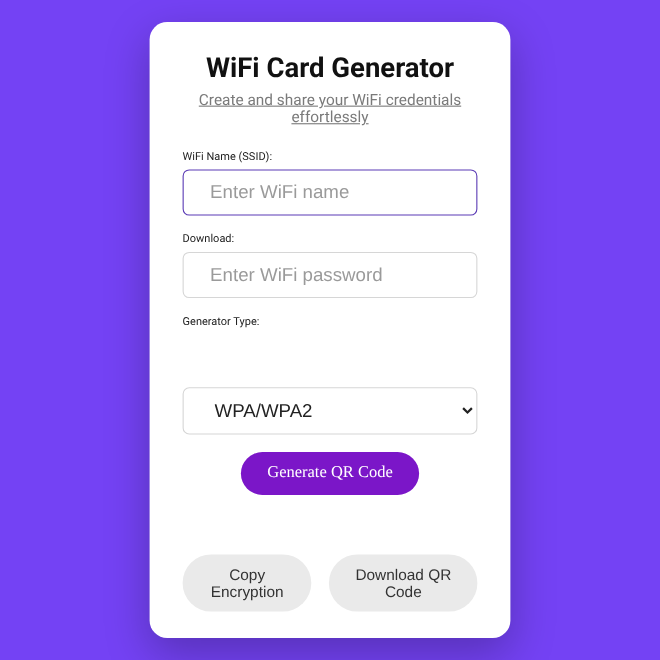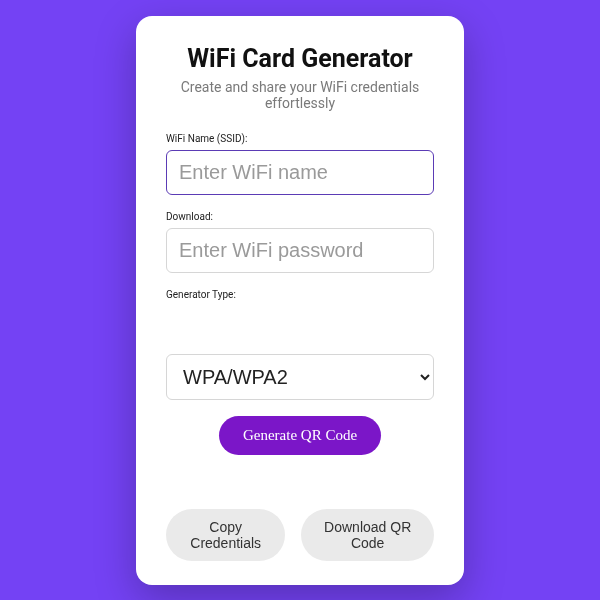--- a/index.html
+++ b/index.html
@@ -25,34 +25,35 @@
       font-weight: 700;
       color: #111;
       text-align: center;
       margin-bottom: 6px;
     }
     .subtitle {
       font-size: 14px;
       color: #7a7a7a;
       text-align: center;
       margin-bottom: 22px;
+      text-decoration: underline;
     }
     .form-group {
       margin-bottom: 16px;
     }
     .label {
       display: block;
       font-size: 10px;
       color: #222;
       margin-bottom: 6px;
     }
     .input, .select {
       width: 100%;
-      padding: 10px 12px;
-      font-size: 20px;
+      padding: 10px 24px;
+      font-size: 17px;
       border: 1px solid #d6d6d6;
       border-radius: 6px;
       color: #333;
       background: #fff;
       outline: none;
     }
     .input::placeholder { color: #9a9a9a; }
     .input.focused {
       border: 1.5px solid #5b3bb5;
     }
@@ -113,16 +114,16 @@
     <select class="select">
       <option>WPA/WPA2</option>
     </select>
   </div>
 
   <div class="generate-wrap">
     <button class="btn-primary">Generate QR Code</button>
   </div>
 
   <div class="actions">
-    <button class="btn-secondary">Copy Credentials</button>
+    <button class="btn-secondary">Copy Encryption</button>
     <button class="btn-secondary">Download QR Code</button>
   </div>
 </div>
 
 </body></html>

